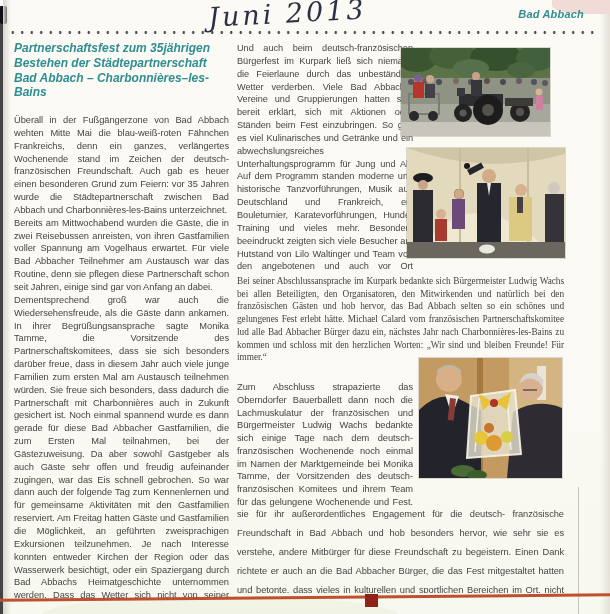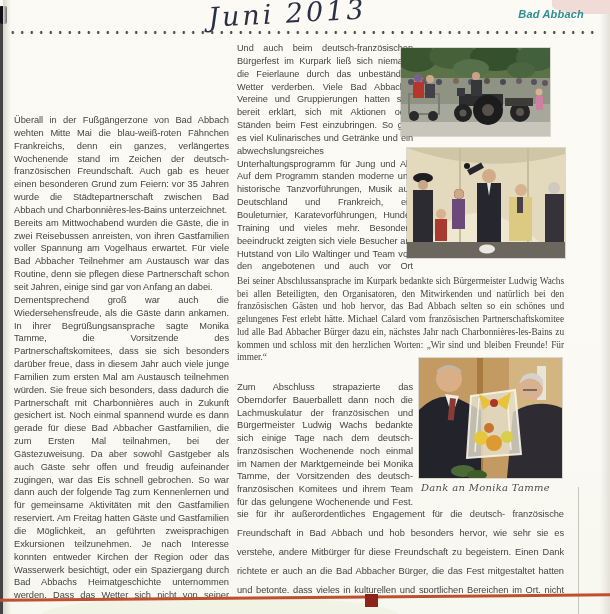--- a/index.html
+++ b/index.html
@@ -68,20 +68,21 @@
   <div class="scan-left-shadow"></div>
   <div class="scan-right-shadow"></div>
   <div class="scan-pink"></div>
   <div class="scan-vline"></div>
   <div class="scan-arc"></div>
 
   <div class="handwriting">Juni 2013</div>
   <div class="masthead">Bad Abbach</div>
   <div class="dotted-rule"></div>
 
+  <div class="article-title">Partnerschaftsfest zum 35jährigen Bestehen der Städtepartnerschaft Bad Abbach – Charbonnières–les-Bains</div>
 
   <div class="col-left body">
     <p>Überall in der Fußgängerzone von Bad Abbach wehten Mitte Mai die blau-weiß-roten Fähnchen Frankreichs, denn ein ganzes, verlängertes Wochenende stand im Zeichen der deutsch-französischen Freundschaft. Auch gab es heuer einen besonderen Grund zum Feiern: vor 35 Jahren wurde die Städtepartnerschaft zwischen Bad Abbach und Charbonnières-les-Bains unterzeichnet.</p>
     <p>Bereits am Mittwochabend wurden die Gäste, die in zwei Reisebussen anreisten, von ihren Gastfamilien voller Spannung am Vogelhaus erwartet. Für viele Bad Abbacher Teilnehmer am Austausch war das Routine, denn sie pflegen diese Partnerschaft schon seit Jahren, einige sind gar von Anfang an dabei.</p>
     <p>Dementsprechend groß war auch die Wiedersehensfreude, als die Gäste dann ankamen. In ihrer Begrüßungsansprache sagte Monika Tamme, die Vorsitzende des Partnerschaftskomitees, dass sie sich besonders darüber freue, dass in diesem Jahr auch viele junge Familien zum ersten Mal am Austausch teilnehmen würden. Sie freue sich besonders, dass dadurch die Partnerschaft mit Charbonnières auch in Zukunft gesichert ist. Noch einmal spannend wurde es dann gerade für diese Bad Abbacher Gastfamilien, die zum Ersten Mal teilnahmen, bei der Gästezuweisung. Da aber sowohl Gastgeber als auch Gäste sehr offen und freudig aufeinander zugingen, war das Eis schnell gebrochen. So war dann auch der folgende Tag zum Kennenlernen und für gemeinsame Aktivitäten mit den Gastfamilien reserviert. Am Freitag hatten Gäste und Gastfamilien die Möglichkeit, an geführten zweisprachigen Exkursionen teilzunehmen. Je nach Interesse konnten entweder Kirchen der Region oder das Wasserwerk besichtigt, oder ein Spaziergang durch Bad Abbachs Heimatgeschichte unternommen werden. Dass das Wetter sich nicht von seiner besten Seite zeigte, brachte der guten Stimmung keinen Abbruch und auch trotz Zweisprachigkeit verstanden sich alle blendend.</p>
   </div>
 
   <div class="mid-p1 body">Und auch beim deutsch-französischen Bürgerfest im Kurpark ließ sich niemand die Feierlaune durch das unbeständige Wetter verderben. Viele Bad Abbacher Vereine und Gruppierungen hatten sich bereit erklärt, sich mit Aktionen oder Ständen beim Fest einzubringen. So gab es viel Kulinarisches und Getränke und ein abwechslungsreiches Unterhaltungsprogramm für Jung und Alt. Auf dem Programm standen moderne und historische Tanzvorführungen, Musik aus Deutschland und Frankreich, ein Bouleturnier, Karatevorführungen, Hunde-Training und vieles mehr. Besonders beeindruckt zeigten sich viele Besucher am Hutstand von Lilo Waltinger und Team von den angebotenen und auch vor Ort hergerichteten, fröhlichen Hutkreationen.</div>
   <div class="mid-p2 body">Bei seiner Abschlussansprache im Kurpark bedankte sich Bürgermeister Ludwig Wachs bei allen Beteiligten, den Organisatoren, den Mitwirkenden und natürlich bei den französischen Gästen und hob hervor, das Bad Abbach selten so ein schönes und gelungenes Fest erlebt hätte. Michael Calard vom französischen Partnerschaftskomitee lud alle Bad Abbacher Bürger dazu ein, nächstes Jahr nach Charbonnières-les-Bains zu kommen und schloss mit den herzlichen Worten: „Wir sind und bleiben Freunde! Für immer.“</div>
   <div class="mid-p3 body">Zum Abschluss strapazierte das Oberndorfer Bauerballett dann noch die Lachmuskulatur der französischen und deutschen Zuschauer.</div>
@@ -203,18 +204,17 @@
       <circle cx="70" cy="70" r="5" fill="#c8742e"></circle>
       <polygon points="74,44 60,36 64,52" fill="#e8c23a"></polygon>
       <polygon points="76,44 92,34 88,52" fill="#e8c23a"></polygon>
       <circle cx="75" cy="45" r="4" fill="#b03328"></circle>
 
       <ellipse cx="44" cy="113" rx="12" ry="6" fill="#4a6b35"></ellipse>
       <ellipse cx="58" cy="117" rx="10" ry="5" fill="#3d5c2c"></ellipse>
     </svg>
   </div>
 
-  <div class="photo-caption">Dank an Monika Tamme</div>
 
   <div class="rule-orange"></div>
   <div class="red-square"></div>
 
 </div>
 
 </body></html>

